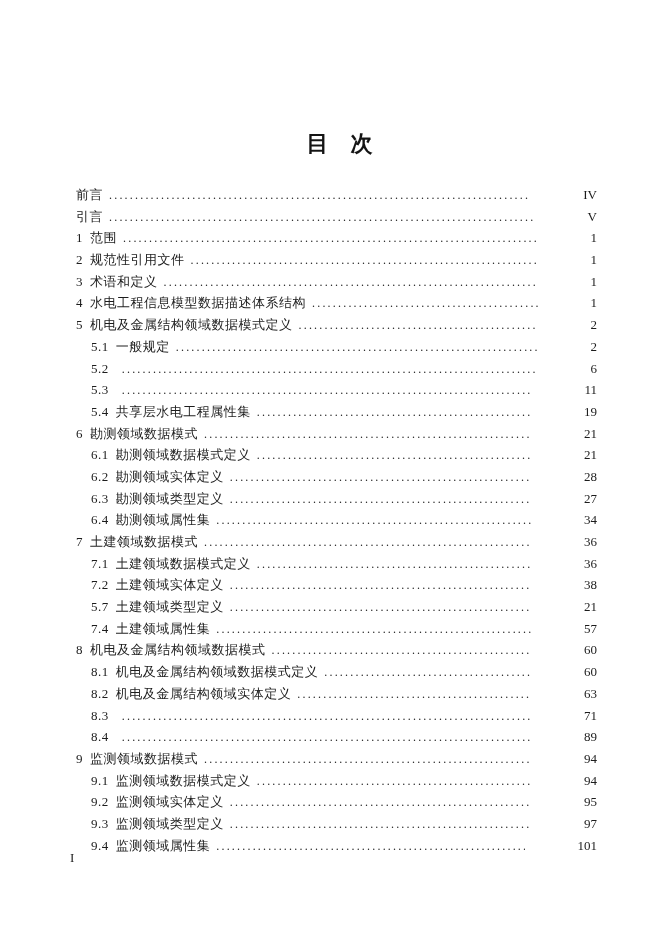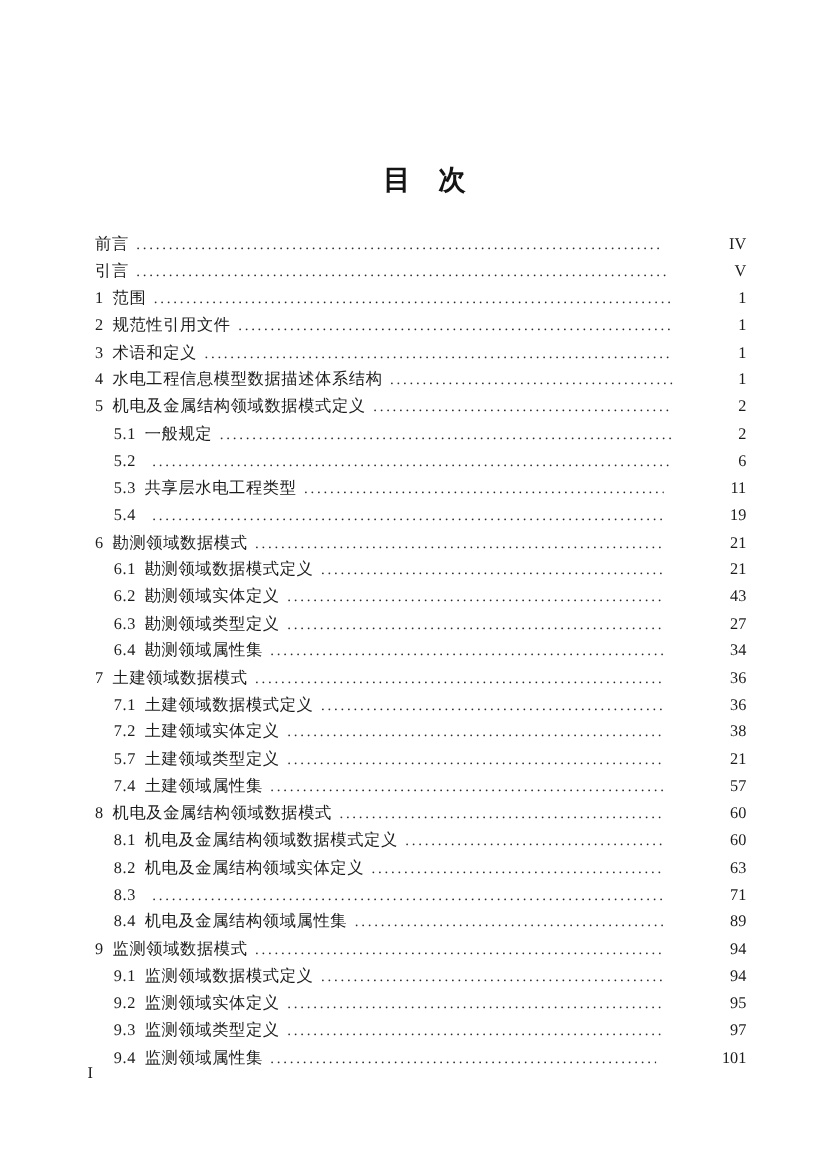--- a/index.html
+++ b/index.html
@@ -132,46 +132,46 @@
         <span class="toc-dots">............................................................................................................................................................................................................................</span>
         <span class="toc-page">2</span>
       </div>
       <div class="toc-row lvl1">
         <span class="toc-num">5.2</span>
         <span class="toc-dots">............................................................................................................................................................................................................................</span>
         <span class="toc-page">6</span>
       </div>
       <div class="toc-row lvl1">
         <span class="toc-num">5.3</span>
-        <span class="toc-label">共享层水电工程类型</span>
         <span class="toc-dots">............................................................................................................................................................................................................................</span>
         <span class="toc-page">11</span>
       </div>
       <div class="toc-row lvl1">
         <span class="toc-num">5.4</span>
+        <span class="toc-label">共享层水电工程属性集</span>
         <span class="toc-dots">............................................................................................................................................................................................................................</span>
         <span class="toc-page">19</span>
       </div>
       <div class="toc-row">
         <span class="toc-num">6</span>
         <span class="toc-label">勘测领域数据模式</span>
         <span class="toc-dots">............................................................................................................................................................................................................................</span>
         <span class="toc-page">21</span>
       </div>
       <div class="toc-row lvl1">
         <span class="toc-num">6.1</span>
         <span class="toc-label">勘测领域数据模式定义</span>
         <span class="toc-dots">............................................................................................................................................................................................................................</span>
         <span class="toc-page">21</span>
       </div>
       <div class="toc-row lvl1">
         <span class="toc-num">6.2</span>
         <span class="toc-label">勘测领域实体定义</span>
         <span class="toc-dots">............................................................................................................................................................................................................................</span>
-        <span class="toc-page">43</span>
+        <span class="toc-page">28</span>
       </div>
       <div class="toc-row lvl1">
         <span class="toc-num">6.3</span>
         <span class="toc-label">勘测领域类型定义</span>
         <span class="toc-dots">............................................................................................................................................................................................................................</span>
         <span class="toc-page">27</span>
       </div>
       <div class="toc-row lvl1">
         <span class="toc-num">6.4</span>
         <span class="toc-label">勘测领域属性集</span>
@@ -226,21 +226,20 @@
         <span class="toc-dots">............................................................................................................................................................................................................................</span>
         <span class="toc-page">63</span>
       </div>
       <div class="toc-row lvl1">
         <span class="toc-num">8.3</span>
         <span class="toc-dots">............................................................................................................................................................................................................................</span>
         <span class="toc-page">71</span>
       </div>
       <div class="toc-row lvl1">
         <span class="toc-num">8.4</span>
-        <span class="toc-label">机电及金属结构领域属性集</span>
         <span class="toc-dots">............................................................................................................................................................................................................................</span>
         <span class="toc-page">89</span>
       </div>
       <div class="toc-row">
         <span class="toc-num">9</span>
         <span class="toc-label">监测领域数据模式</span>
         <span class="toc-dots">............................................................................................................................................................................................................................</span>
         <span class="toc-page">94</span>
       </div>
       <div class="toc-row lvl1">

